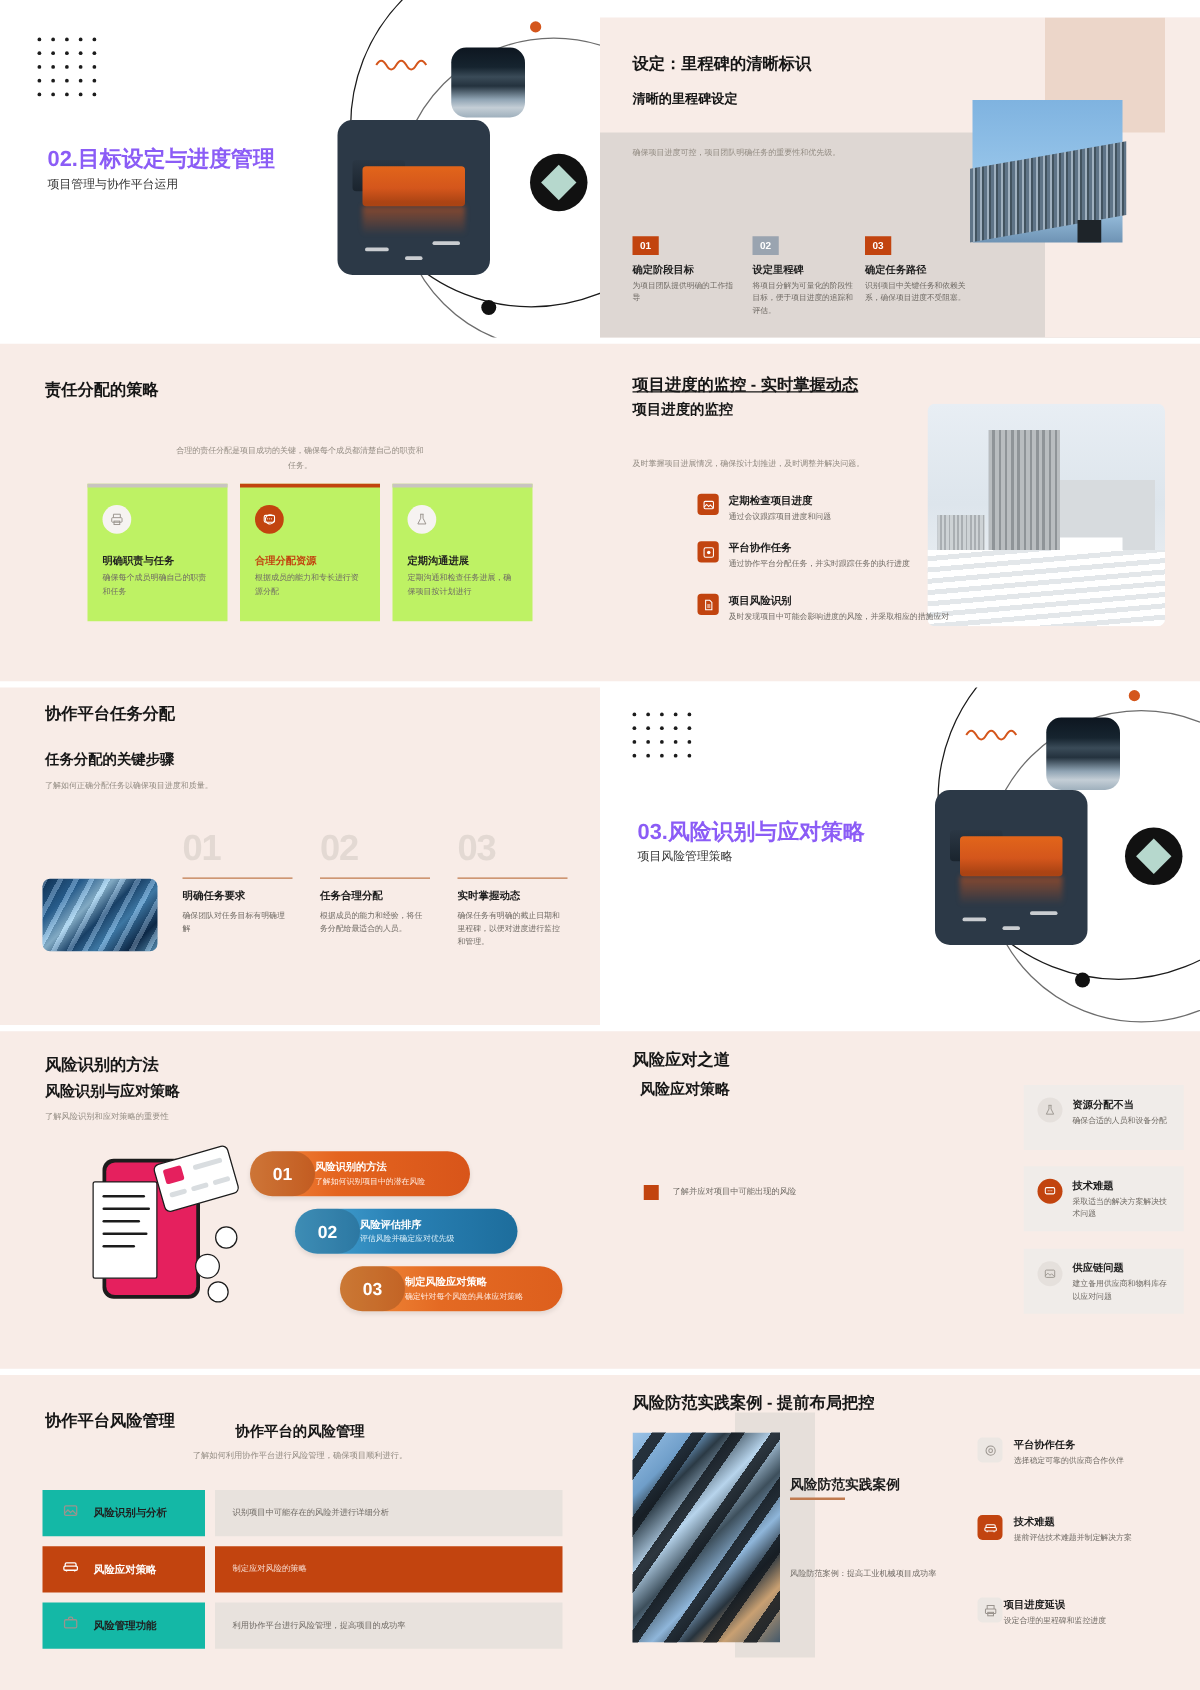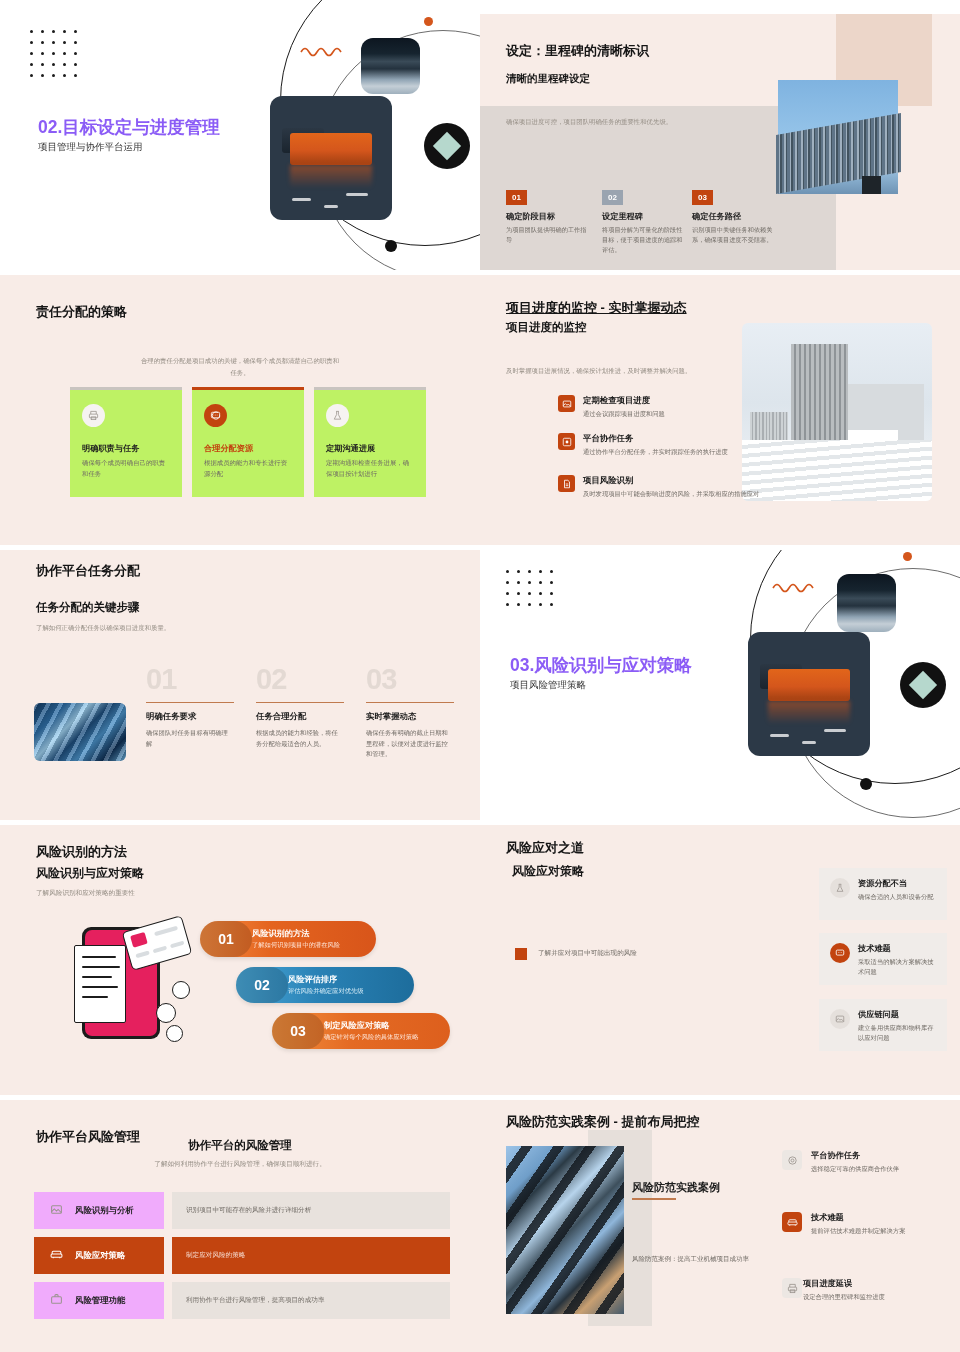--- a/index.html
+++ b/index.html
@@ -165,21 +165,21 @@
   .rcard { position:absolute; width:128px; background:#f0ece9; padding:10px 11px; }
   .rcard.active .rIcon { background:#c2440f; }
   .rIcon { width:20px;height:20px;border-radius:50%;background:#e5e0dc;
            display:flex;align-items:center;justify-content:center; flex:0 0 auto;}
   .rcard.active { background:#f0ece9; }
   .rTitle { font-size:8.2px; font-weight:bold; color:#1c1c1c; }
   .rDesc { font-size:6.3px; color:#6f6a64; margin-top:3px; line-height:1.6; }
   .rRow { display:flex; gap:8px; }
 
   
-  .trow-l { position:absolute; width:130px; height:37px; background:#f0abfc;
+  .trow-l { position:absolute; width:130px; height:37px; background:#14b8a6;
             display:flex; align-items:center; gap:12px; padding-left:16px; }
   .trow-r { position:absolute; left:172px; width:278px; height:37px; background:#e8e2dd;
             display:flex; align-items:center; padding-left:14px; }
   .trow-l.active, .trow-r.active { background:#c2440f; }
   .trowT { font-size:8.4px; font-weight:bold; color:#1f1f1f; }
   .trow-l.active .trowT { color:#fff; }
   .trowD { font-size:6.6px; color:#6f6a64; }
   .trow-r.active .trowD { color:#f7ddd2; }
 
   

